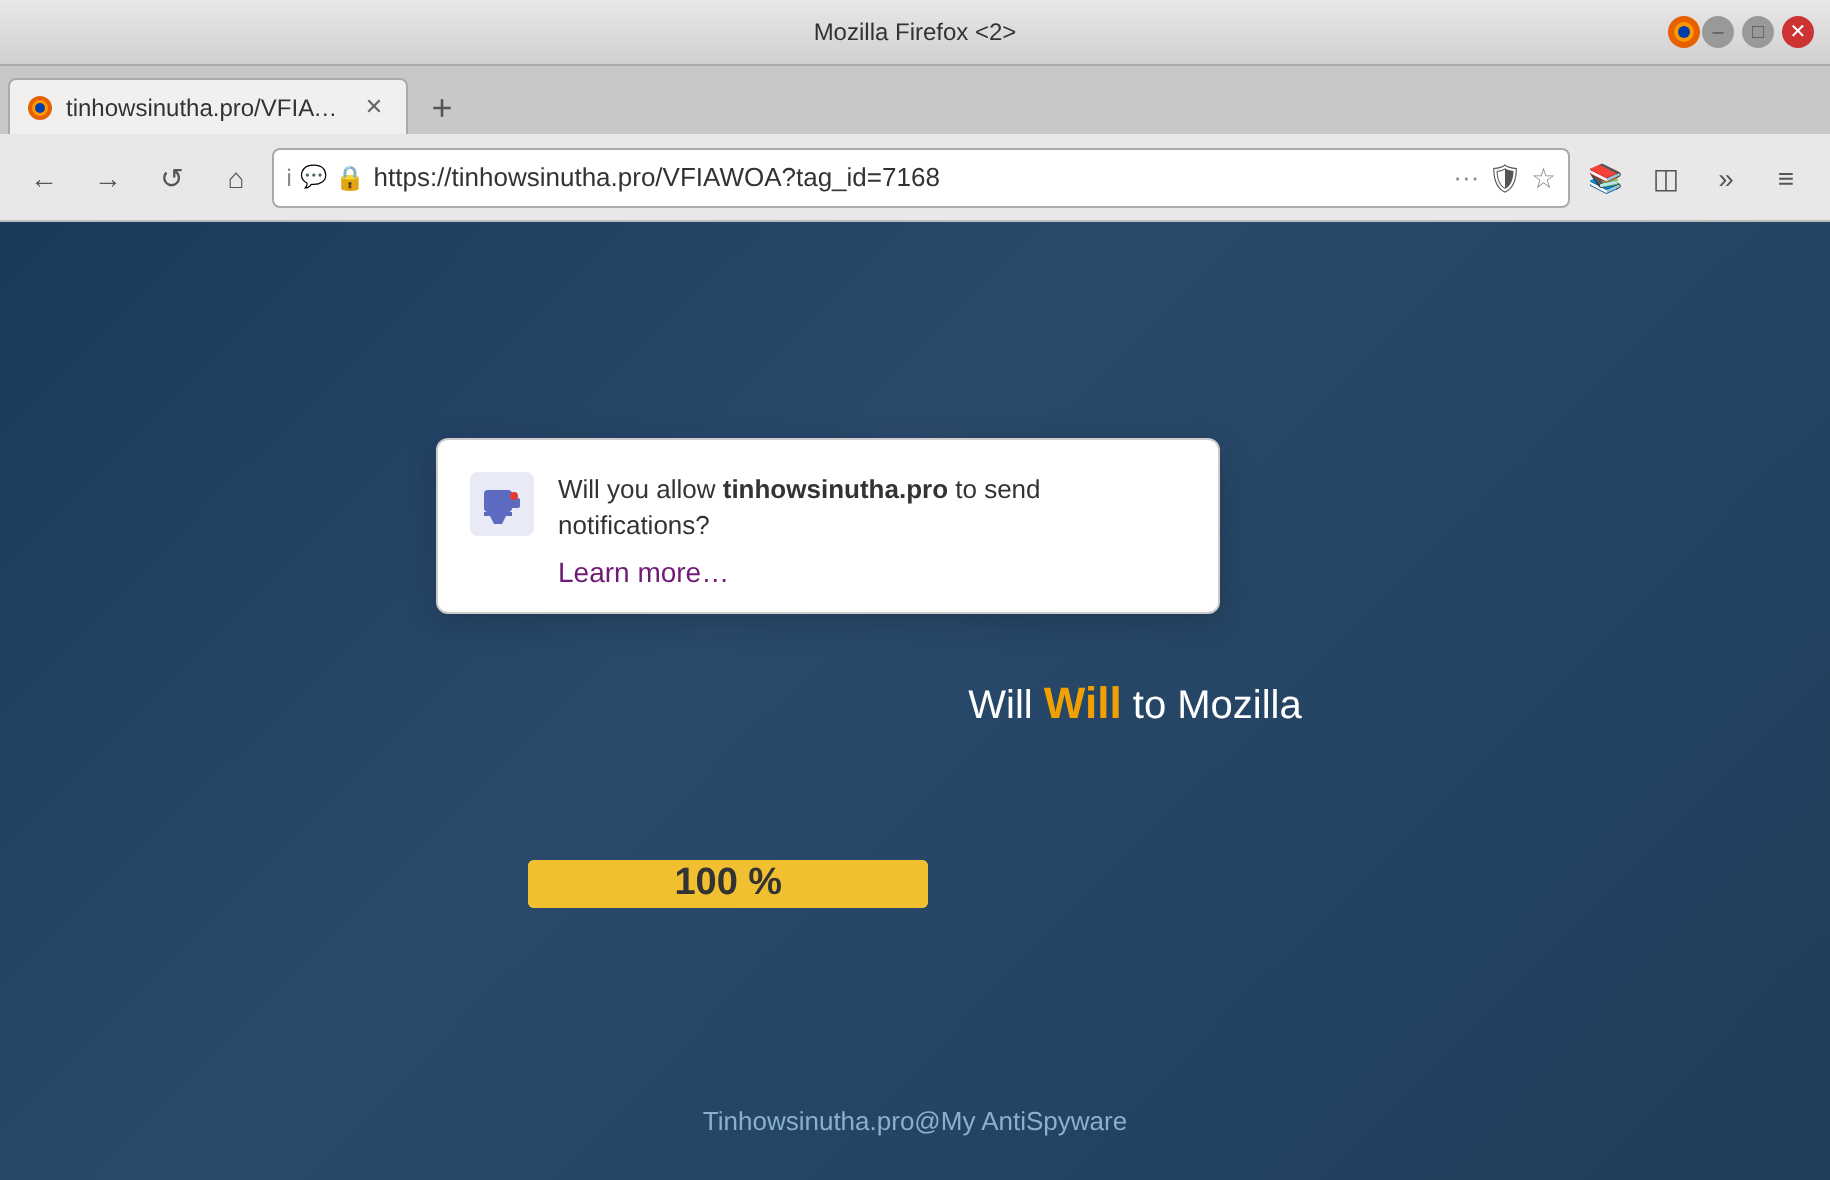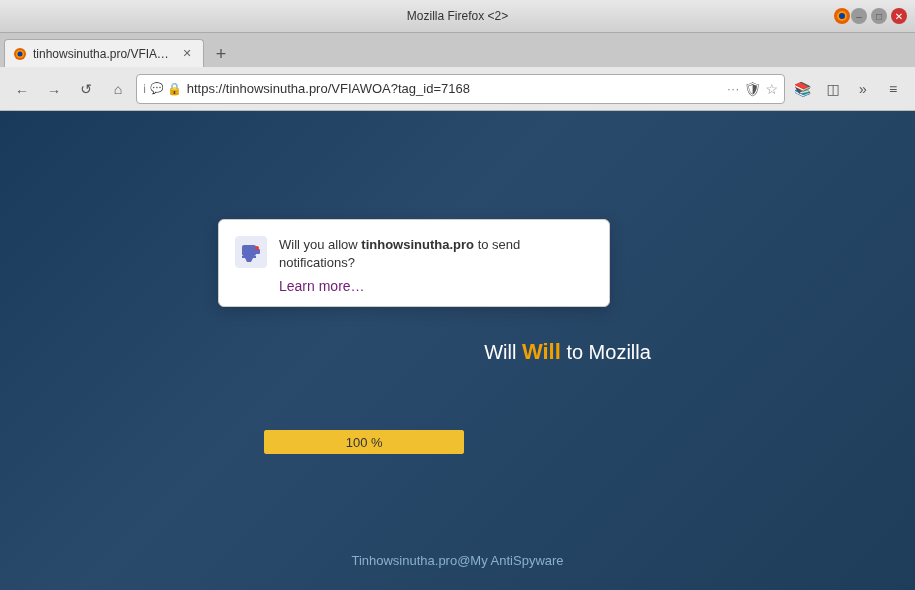--- a/index.html
+++ b/index.html
@@ -295,22 +295,22 @@
       left: 0;
       top: 0;
       height: 100%;
       width: 100%;
       background: #f0c030;
       border-radius: 3px;
     }
     .progress-text {
       position: relative;
       z-index: 1;
-      font-size: 13px;
-      font-weight: normal;
+      font-size: 19px;
+      font-weight: bold;
       color: #333;
     }
 
     
     .press-allow-text {
       font-size: 20px;
       color: white;
       text-align: center;
     }
     .press-allow-text .allow-word {

